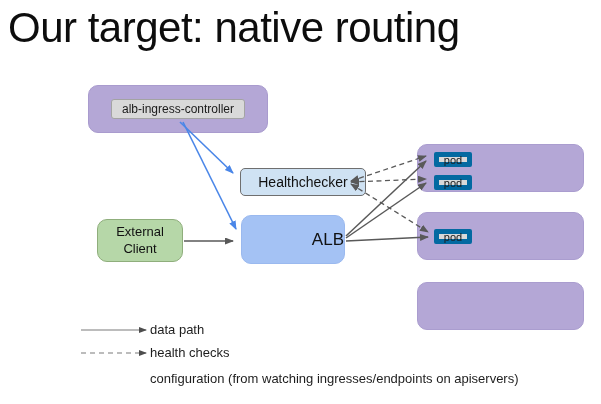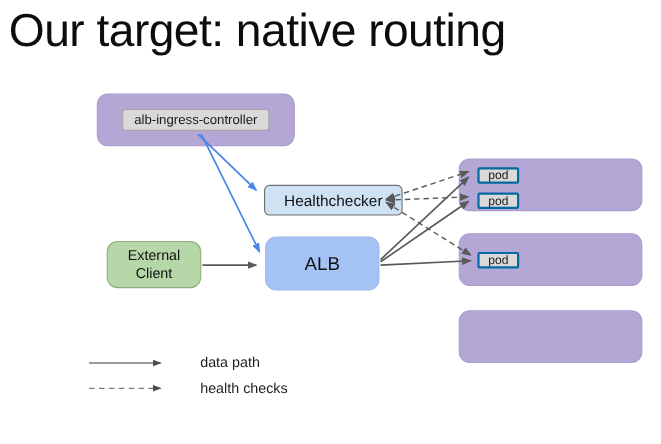--- a/index.html
+++ b/index.html
@@ -12,32 +12,32 @@
     font-size:42px; font-weight:400; color:#0d0d0d; letter-spacing:-0.5px;
     white-space:nowrap;
   }
   .node { position:absolute; box-sizing:border-box; display:flex; align-items:center; justify-content:center; }
   .ingress-box { left:88px; top:85px; width:180px; height:48px; background:#b4a7d6; border:1px solid #a99bce; border-radius:10px; }
   .gray-label {
     background:#d9d9d9; border:1px solid #a3a3a3; border-radius:3px;
     font-size:12px; color:#1a1a1a; padding:2px 10px; line-height:14px; white-space:nowrap;
   }
   .healthchecker-box { left:240px; top:168px; width:126px; height:28px; background:#cfe2f3; border:1px solid #6f6f6f; border-radius:5px; font-size:14px; color:#111; }
-  .alb-box { left:241px; top:215px; width:104px; height:49px; background:#a4c2f4; border:1px solid #9ab9ef; border-radius:10px; font-size:17px; color:#111; }
+  .alb-box { left:241px; top:215px; width:104px; height:49px; background:#a4c2f4; border:1px solid #9ab9ef; border-radius:10px; font-size:17px; color:#111;justify-content:flex-end; }
   .client-box { left:97px; top:219px; width:86px; height:43px; background:#b6d7a8; border:1px solid #8fae7c; border-radius:10px; font-size:13px; color:#111; text-align:center; line-height:1.3; }
   .pod-group { position:absolute; left:417px; width:165px; height:46px; background:#b4a7d6; border:1px solid #aa9dcf; border-radius:10px; }
   .pg1 { top:144px; } .pg2 { top:212px; } .pg3 { top:282px; }
   .pod-label {
     position:absolute; left:16px; width:38px; height:15px; box-sizing:border-box;
-    background:#d9d9d9; border:2px solid #0369a1; border-radius:2px;
+    background:#d9d9d9; border:5px solid #0369a1; border-radius:2px;
     font-size:11px; color:#1a1a1a; display:flex; align-items:center; justify-content:center;
   }
   .pod-a { top:7px; } .pod-b { top:30px; } .pod-c { top:16px; }
   .arrows { position:absolute; left:0; top:0; pointer-events:none; z-index:5; }
-  .legend-row { position:absolute; display:flex; align-items:center; font-size:13px; color:#1d1d1d;gap:32px; }
+  .legend-row { position:absolute; display:flex; align-items:center; font-size:13px; color:#1d1d1d; }
   .lr1 { left:80px; top:322px; } .lr2 { left:80px; top:345px;justify-content:space-between; }
   .legend-row svg { display:block; }
   .caption { position:absolute; left:150px; top:371px; font-size:13px; color:#1d1d1d; white-space:nowrap; }
 </style>
 </head>
 <body>
 
 <div class="slide">
 
   <div class="title">Our target: native routing</div>
@@ -113,14 +113,15 @@
       <defs>
         <marker id="lh2" markerUnits="userSpaceOnUse" markerWidth="8" markerHeight="8" refX="7" refY="3" orient="auto">
           <path d="M0,0 L8,3 L0,6 Z" fill="#4d4d4d"></path>
         </marker>
       </defs>
       <line x1="1" y1="5" x2="66" y2="5" stroke="#7a7a7a" stroke-width="1.2" stroke-dasharray="5 4" marker-end="url(#lh2)"></line>
     </svg>
     <span>health checks</span>
   </div>
 
+  <div class="caption">configuration (from watching ingresses/endpoints on apiservers)</div>
 
 </div>
 
 </body></html>

